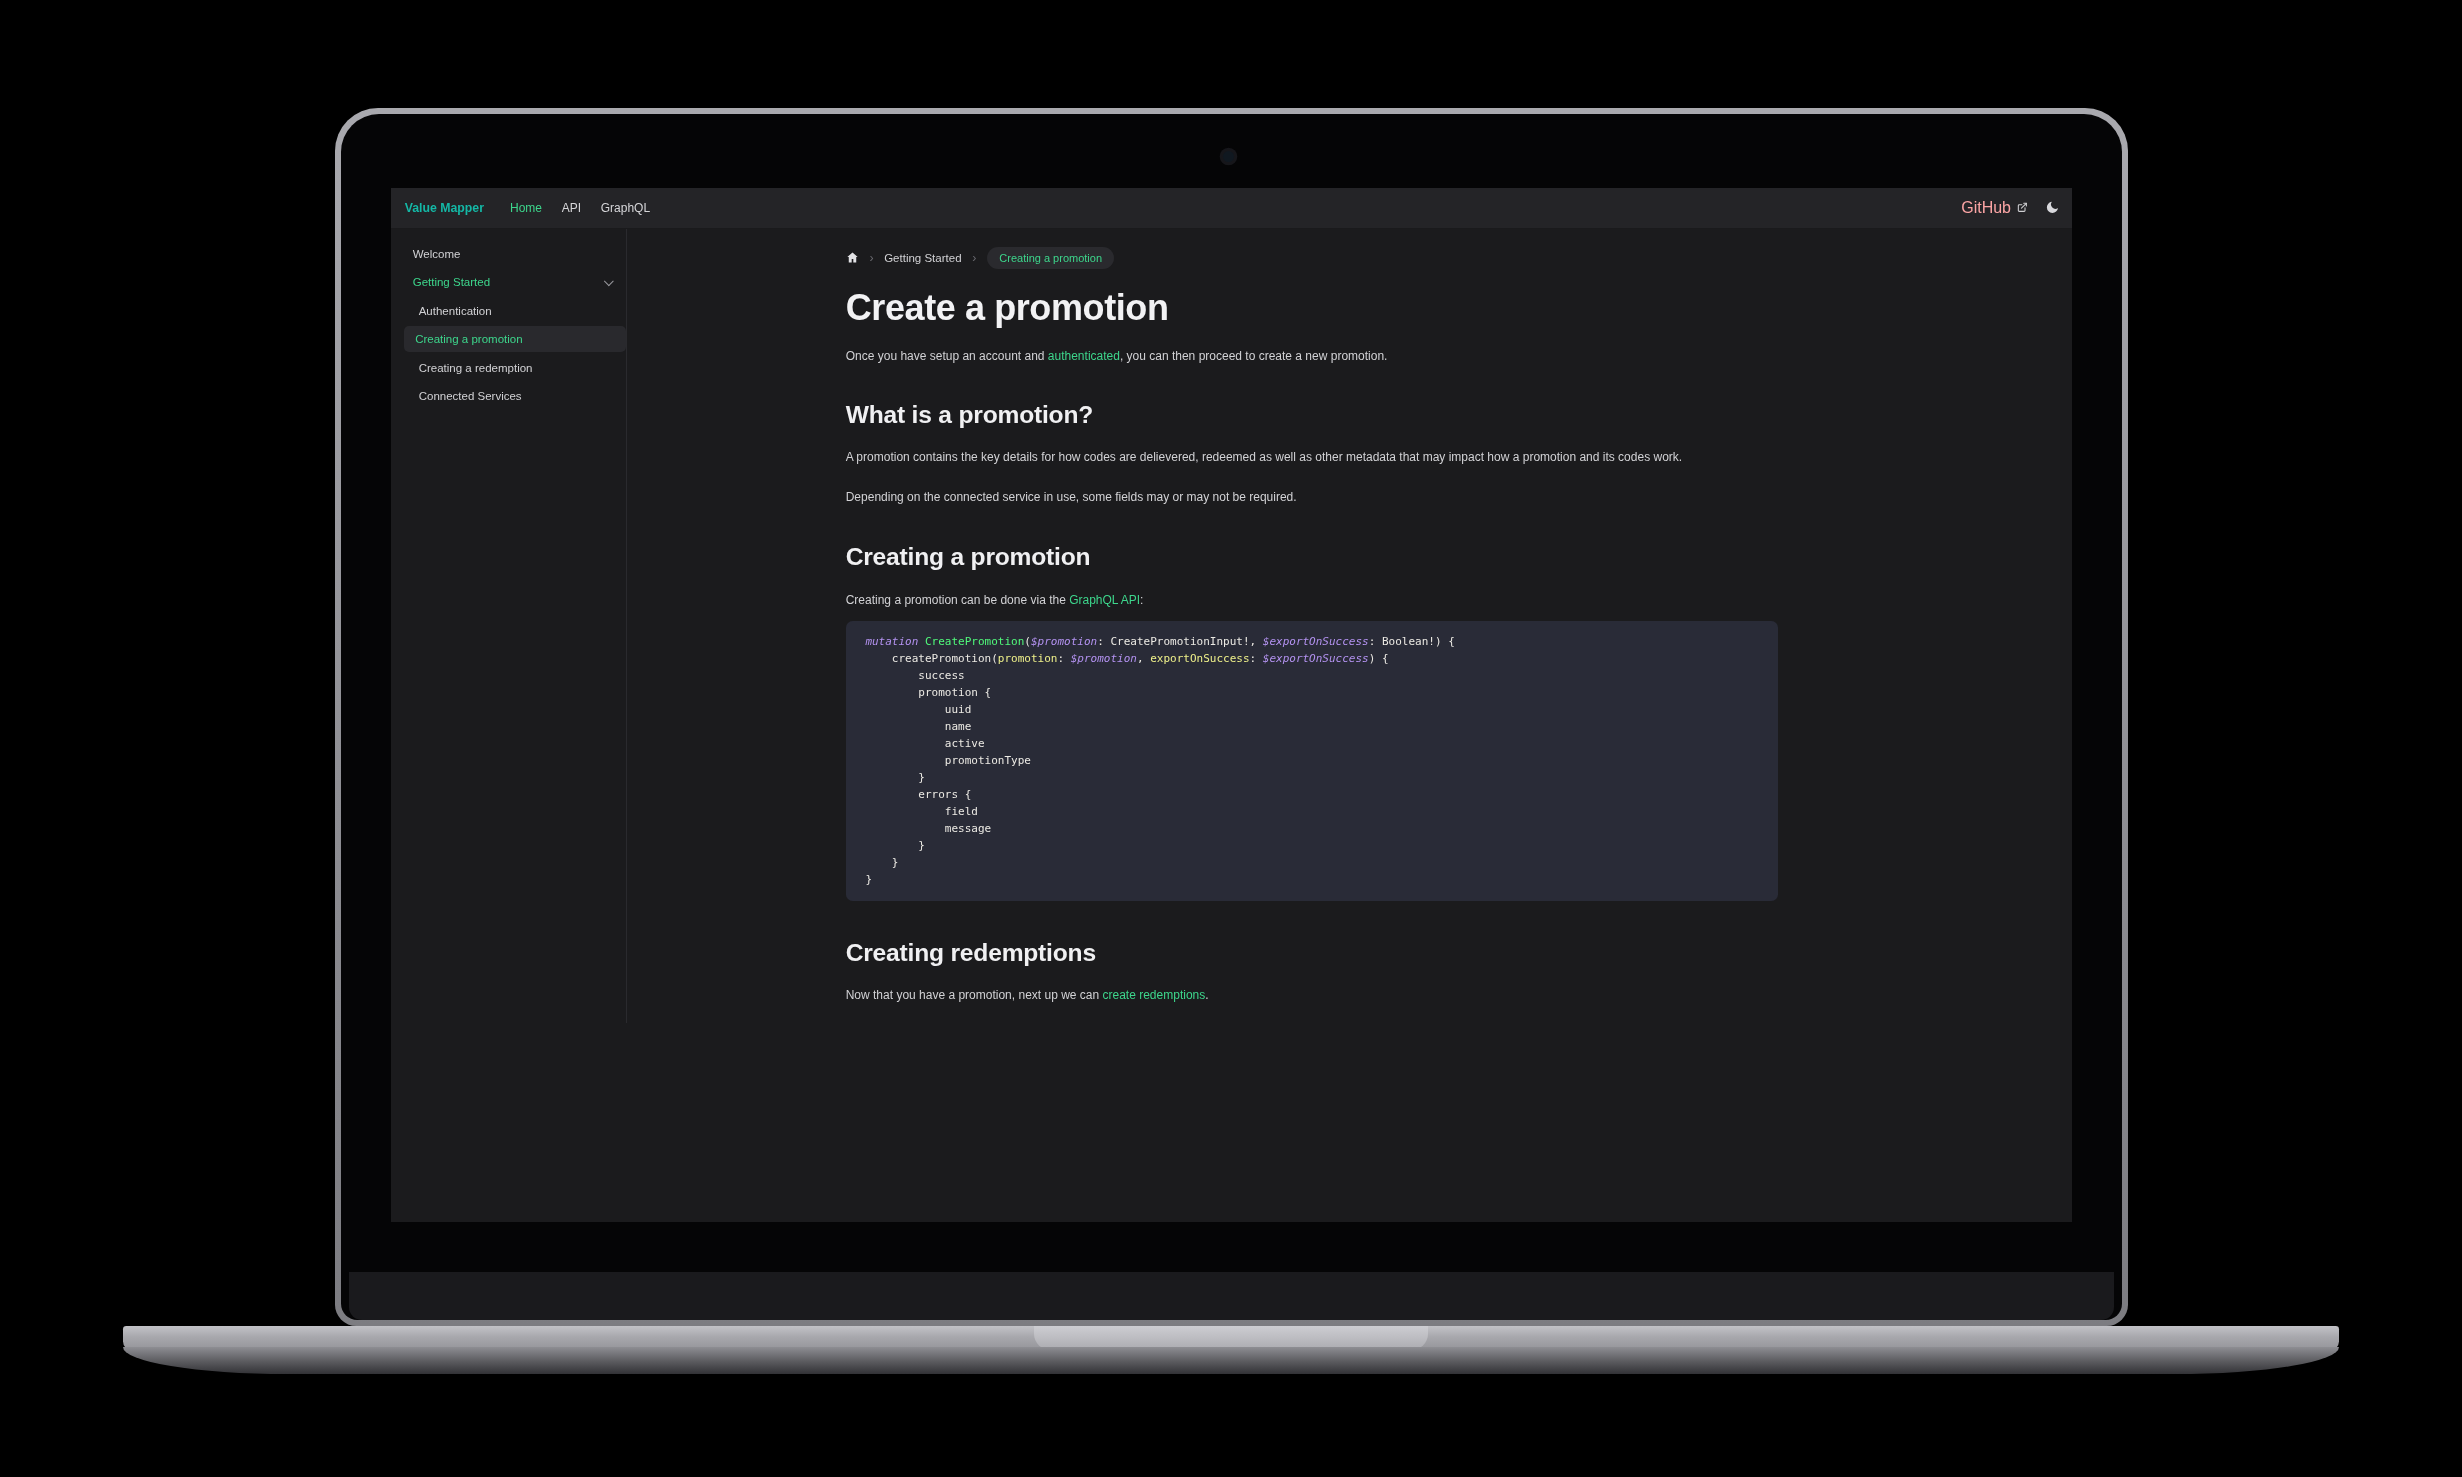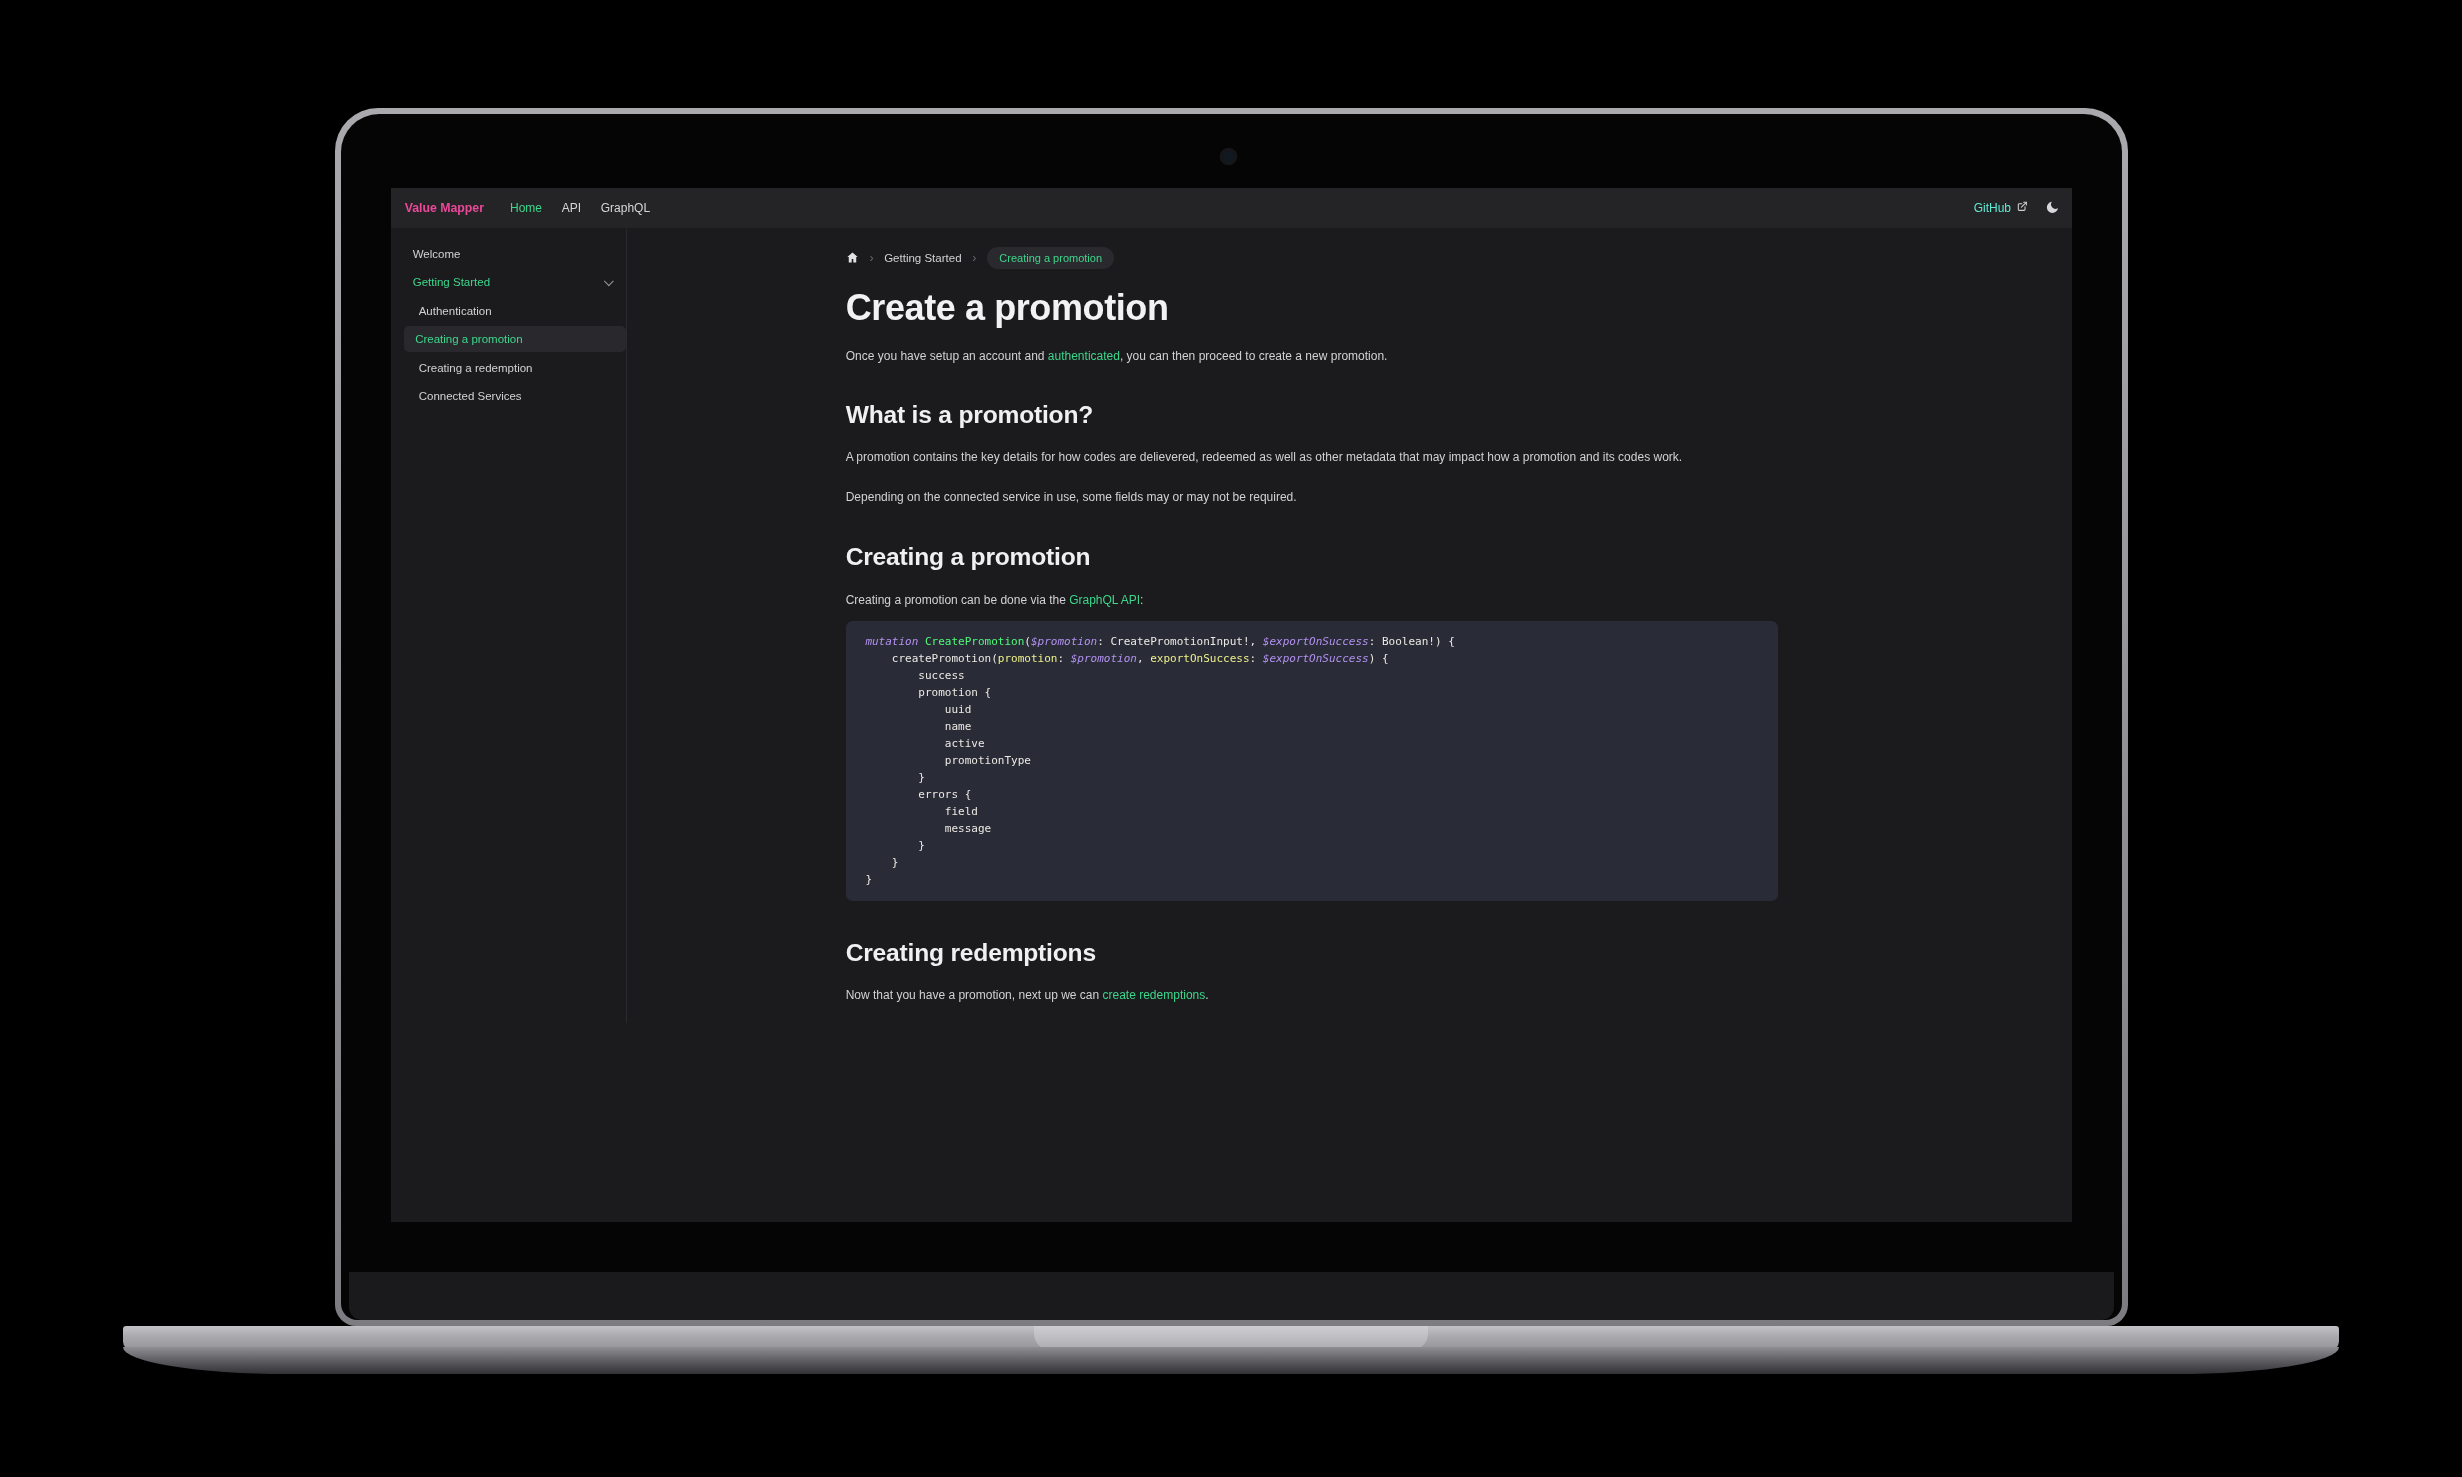--- a/index.html
+++ b/index.html
@@ -46,27 +46,27 @@
     position:absolute; left:50px; top:74px; width:1681px; height:1034px;
     background:#1b1b1d; color:#d2d2d5; font-size:12px; overflow:hidden;
   }
 
   
   .nav{
     position:absolute; left:0; top:0; width:100%; height:41px;
     background:#242427; border-bottom:0.8px solid #1a1a1c;
     display:flex; align-items:center; padding:0 11.5px 0 14px;
   }
-  .brand{ font-weight:bold; font-size:12.3px; color:#ec4899; margin-right:26px; }
+  .brand{ font-weight:bold; font-size:12.3px; color:#14b8a6; margin-right:26px; }
   .nav-links{ display:flex; gap:19.7px; }
   .nav-link{ color:#d6d6d9; font-size:12px; cursor:pointer; }
   .nav-link.active{ color:var(--accent); }
   .nav-spacer{ flex:1; }
   .nav-right{ display:flex; align-items:center; gap:18px; }
-  .github-link{ display:flex; gap:5.7px; color:#5eead4; font-size:12px; cursor:pointer; }
+  .github-link{ display:flex; align-items:center; gap:5.7px; color:#fca5a5; font-size:16px; cursor:pointer; }
   .icon-svg{ display:block; }
 
   
   .sidebar{
     position:absolute; left:0; top:41px; width:236px; height:794px;
     border-right:0.8px solid #2a2a2e; padding-top:12.3px;
   }
   .side-item{
     height:26px; display:flex; align-items:center; font-size:11.5px;
     color:#d2d2d5; margin-bottom:2.5px; padding-left:22px; cursor:pointer;

